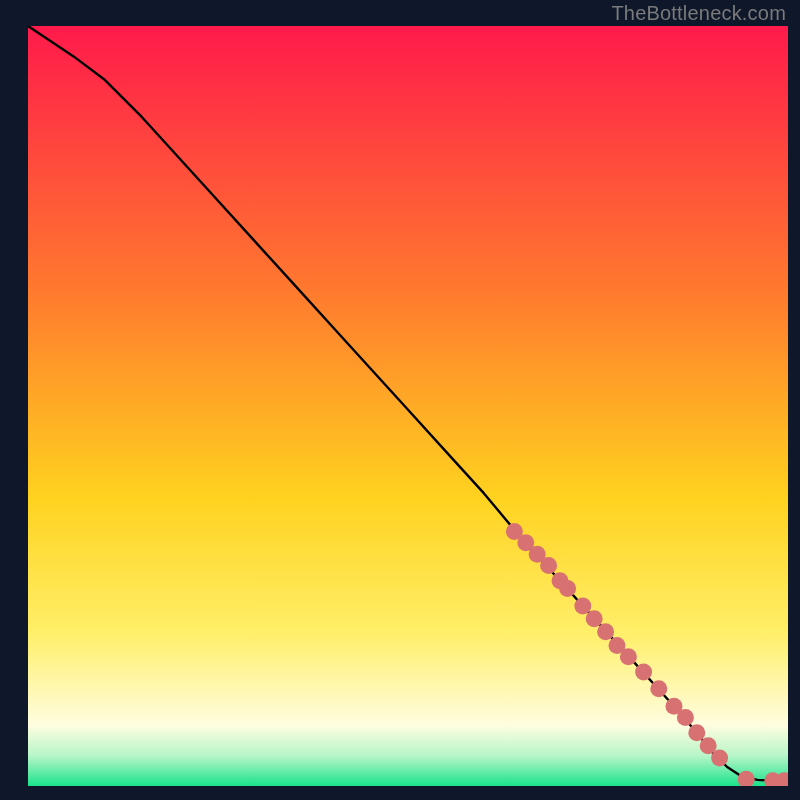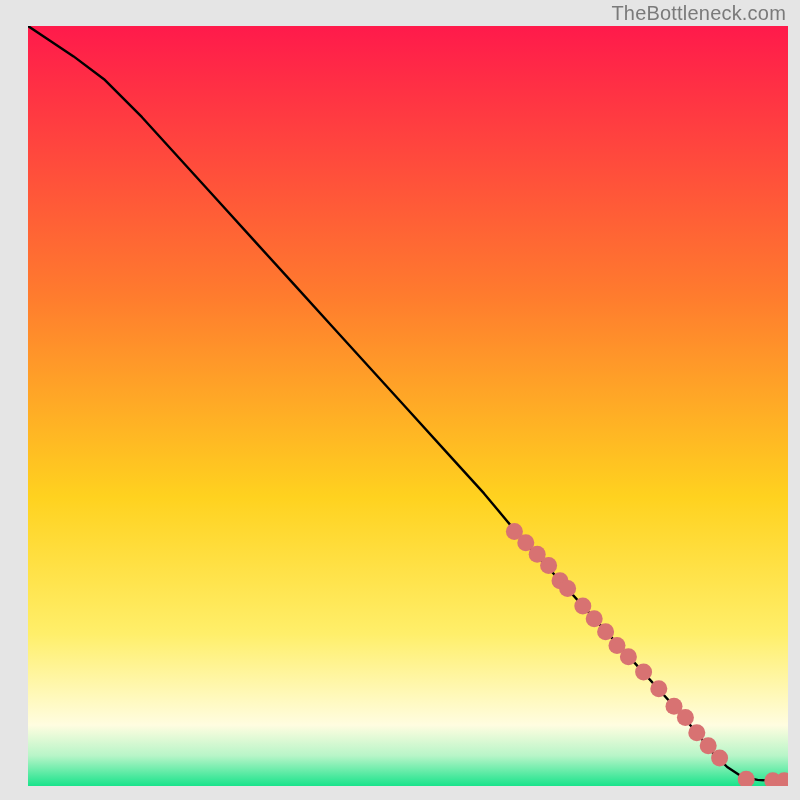--- a/index.html
+++ b/index.html
@@ -8,21 +8,21 @@
     width: 800px;
     height: 800px;
     background: #000;
     font-family: Arial, Helvetica, sans-serif;
     overflow: hidden;
   }
   .frame {
     position: relative;
     width: 800px;
     height: 800px;
-    background: #e5e5e5;
+    background: #0f172a;
   }
   .plot {
     position: absolute;
     box-sizing: border-box;
   }
   .attribution {
     position: absolute;
     top: 2px;
     right: 14px;
     color: #7a7a7a;

